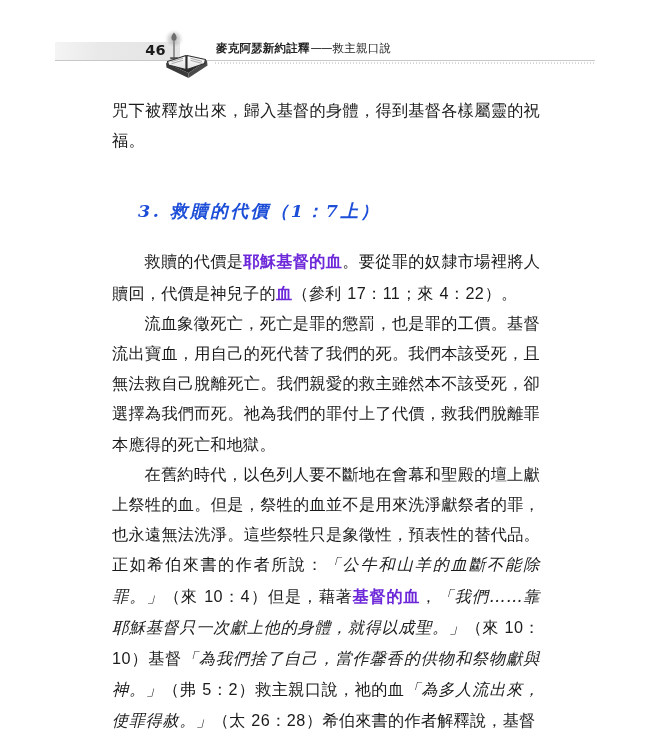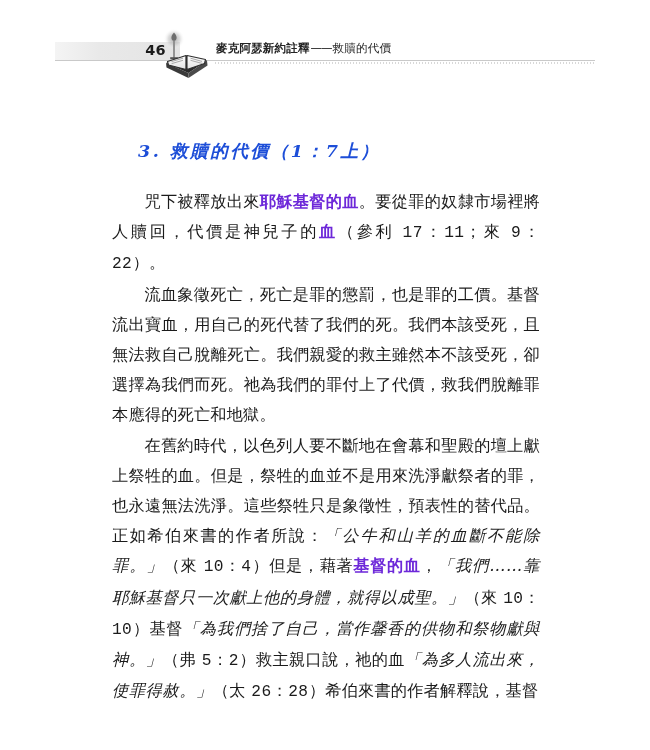--- a/index.html
+++ b/index.html
@@ -140,21 +140,21 @@
   .b { font-weight: bold; color: #6d28d9; }
 
   
   .quote {
     font-family: "DejaVu Serif", "Liberation Serif", serif;
     font-style: italic;
     letter-spacing: 0.6px;
   }
   
   .num {
-    font-family: Liberation Mono, monospace;
+    font-family: Liberation Sans, sans-serif;
     font-style: normal;
     letter-spacing: 0.4px;
     padding: 0 0.5px;
   }
 
   
   .sec-head {
     margin: 0;
     padding-top: 40px;
     padding-left: 26px;
@@ -225,32 +225,33 @@
         <path d="M48.5 31.5 L30 27.5 L30 41.5 L47.5 35.5 Z" fill="url(#pg)" stroke="#2e2e2e" stroke-width="1.1" stroke-linejoin="round"></path>
 
         <path d="M14.5 33.6 L26 30.2 M14.6 35.6 L26 32.3
                  M33.5 30.2 L45 33.4 M33.5 32.3 L45 35.4" stroke="#9b9b9b" stroke-width="0.85" fill="none"></path>
 
         <path d="M29.4 27.5 L29.4 41.7" stroke="#2e2e2e" stroke-width="1.2"></path>
       </svg>
     </div>
 
     <div class="head-title">
-      <span class="hd-book">麥克阿瑟新約註釋</span><span class="hd-dash">——</span><span class="hd-sub">救贖的代價</span>
+      <span class="hd-book">麥克阿瑟新約註釋</span><span class="hd-dash">——</span><span class="hd-sub">救主親口說</span>
     </div>
   </div>
 
   <div class="column">
 
+    <p class="body">咒下被釋放出來，歸入基督的身體，得到基督各樣屬靈的祝福。</p>
 
     <h2 class="sec-head">3. 救贖的代價（1：7上）</h2>
 
 
     <div class="gap-sm"></div>
 
-    <p class="body indent"><span>咒下被釋放出來</span><span class="b">耶穌基督的血</span><span>。要從罪的奴隸市場裡將人贖回，代價是神兒子的</span><span class="b">血</span><span>（參利 </span><span class="num">17：11</span><span>；來 </span><span class="num">9：22</span><span>）。</span></p>
+    <p class="body indent"><span>救贖的代價是</span><span class="b">耶穌基督的血</span><span>。要從罪的奴隸市場裡將人贖回，代價是神兒子的</span><span class="b">血</span><span>（參利 </span><span class="num">17：11</span><span>；來 </span><span class="num">4：22</span><span>）。</span></p>
 
     <p class="body indent">流血象徵死亡，死亡是罪的懲罰，也是罪的工價。基督流出寶血，用自己的死代替了我們的死。我們本該受死，且無法救自己脫離死亡。我們親愛的救主雖然本不該受死，卻選擇為我們而死。祂為我們的罪付上了代價，救我們脫離罪本應得的死亡和地獄。</p>
 
     <p class="body indent"><span>在舊約時代，以色列人要不斷地在會幕和聖殿的壇上獻上祭牲的血。但是，祭牲的血並不是用來洗淨獻祭者的罪，也永遠無法洗淨。這些祭牲只是象徵性，預表性的替代品。正如希伯來書的作者所說：</span><span class="quote">「公牛和山羊的血斷不能除罪。」</span><span>（來 </span><span class="num">10：4</span><span>）但是，藉著</span><span class="b">基督的血</span><span>，</span><span class="quote">「我們……靠耶穌基督只一次獻上他的身體，就得以成聖。」</span><span>（來 </span><span class="num">10：10</span><span>）基督</span><span class="quote">「為我們捨了自己，當作馨香的供物和祭物獻與神。」</span><span>（弗 </span><span class="num">5：2</span><span>）救主親口說，祂的血</span><span class="quote">「為多人流出來，使罪得赦。」</span><span>（太 </span><span class="num">26：28</span><span>）希伯來書的作者解釋說，基督</span></p>
 
   </div>
 </div>
 
 </body></html>

